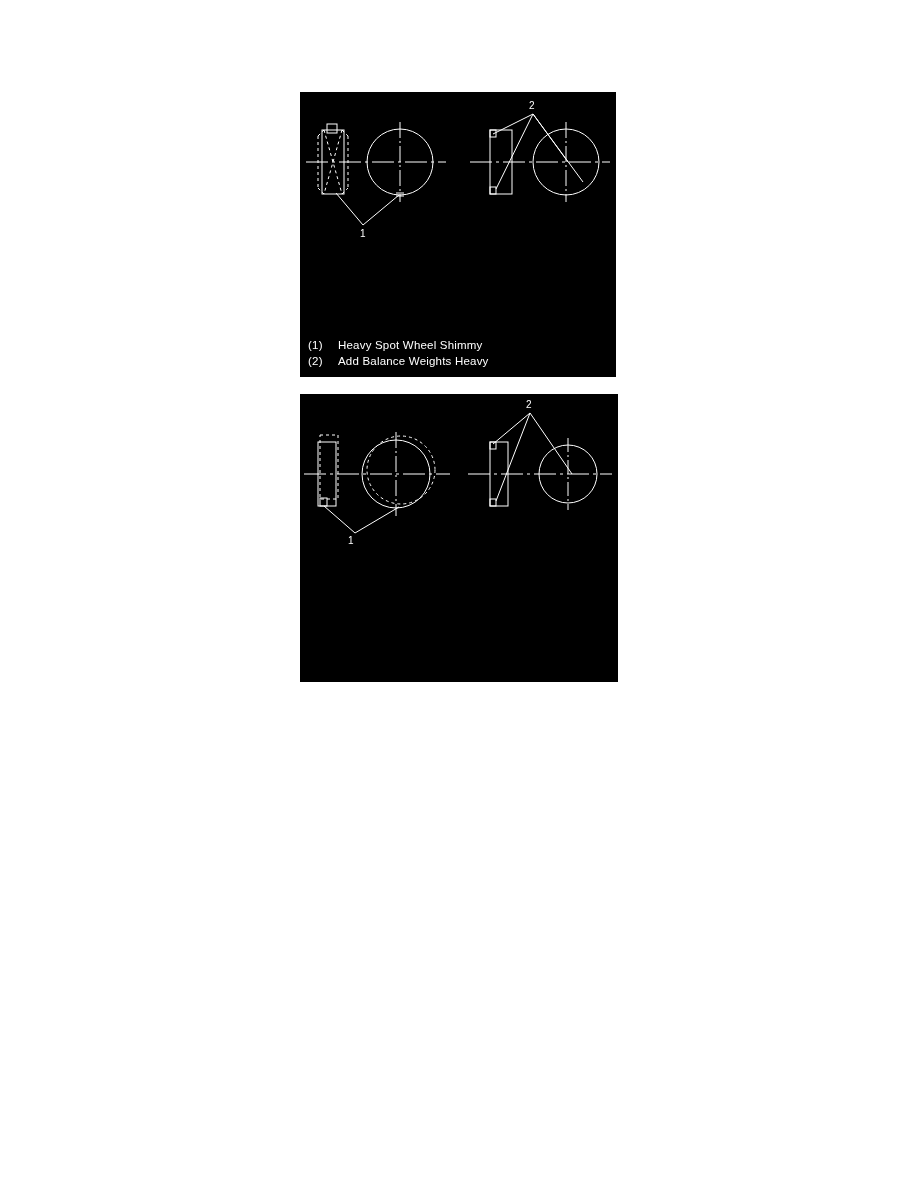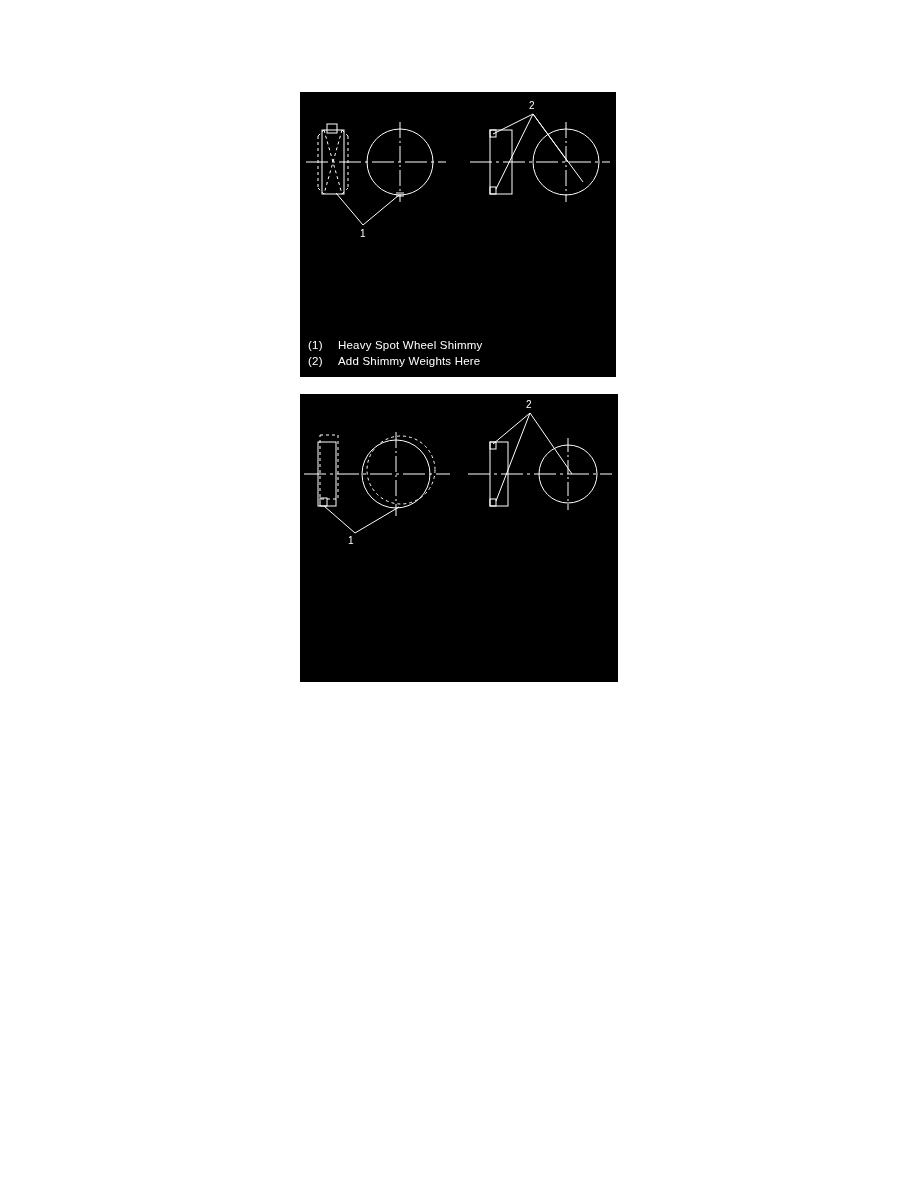--- a/index.html
+++ b/index.html
@@ -108,21 +108,21 @@
       <path d="M233 22 L268 70" stroke="#ffffff" stroke-width="1" fill="none"></path>
       <path d="M233 22 L283 90" stroke="#ffffff" stroke-width="1" fill="none"></path>
       <text x="229" y="17" fill="#ffffff" font-family="Liberation Sans, sans-serif" font-size="10">2</text>
     </svg>
 
     <div class="legend" id="legend-shimmy">
       <span class="legend-row">
         <span class="legend-num">(1)</span><span class="legend-text">Heavy Spot Wheel Shimmy</span>
       </span>
       <span class="legend-row">
-        <span class="legend-num">(2)</span><span class="legend-text">Add Shimmy Weights Here</span>
+        <span class="legend-num">(2)</span><span class="legend-text">Add Balance Weights Heavy</span>
       </span>
     </div>
   </div>
 
   <div class="figure" id="figure-hop">
     <svg class="diagram-svg" viewBox="0 0 318 288">
 
       <line x1="4" y1="80" x2="150" y2="80" stroke="#ffffff" stroke-width="1" stroke-dasharray="22 4 3 4"></line>
 
       <rect x="18" y="48" width="18" height="64" fill="none" stroke="#ffffff" stroke-width="1"></rect>

